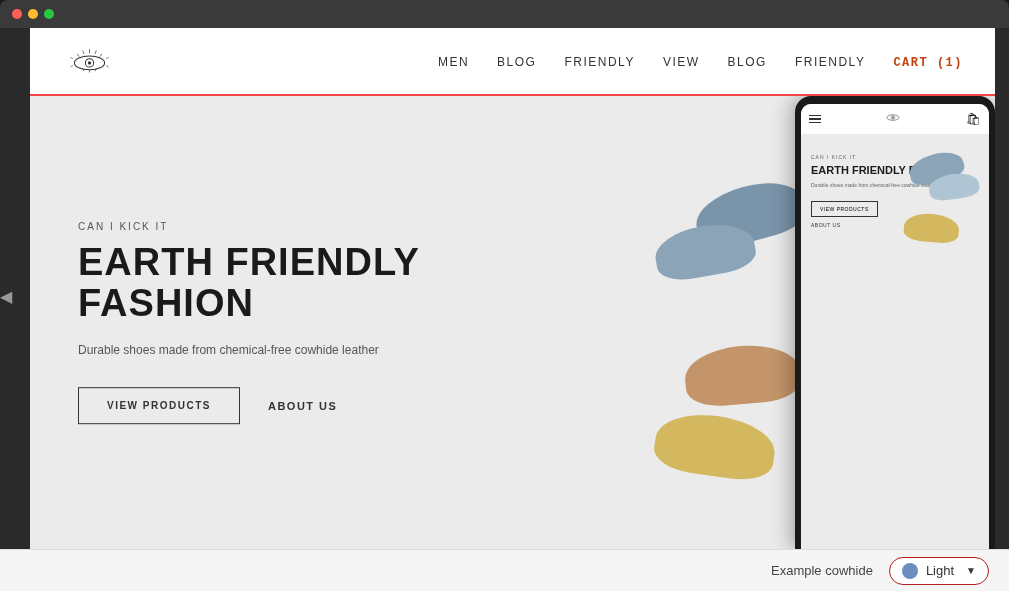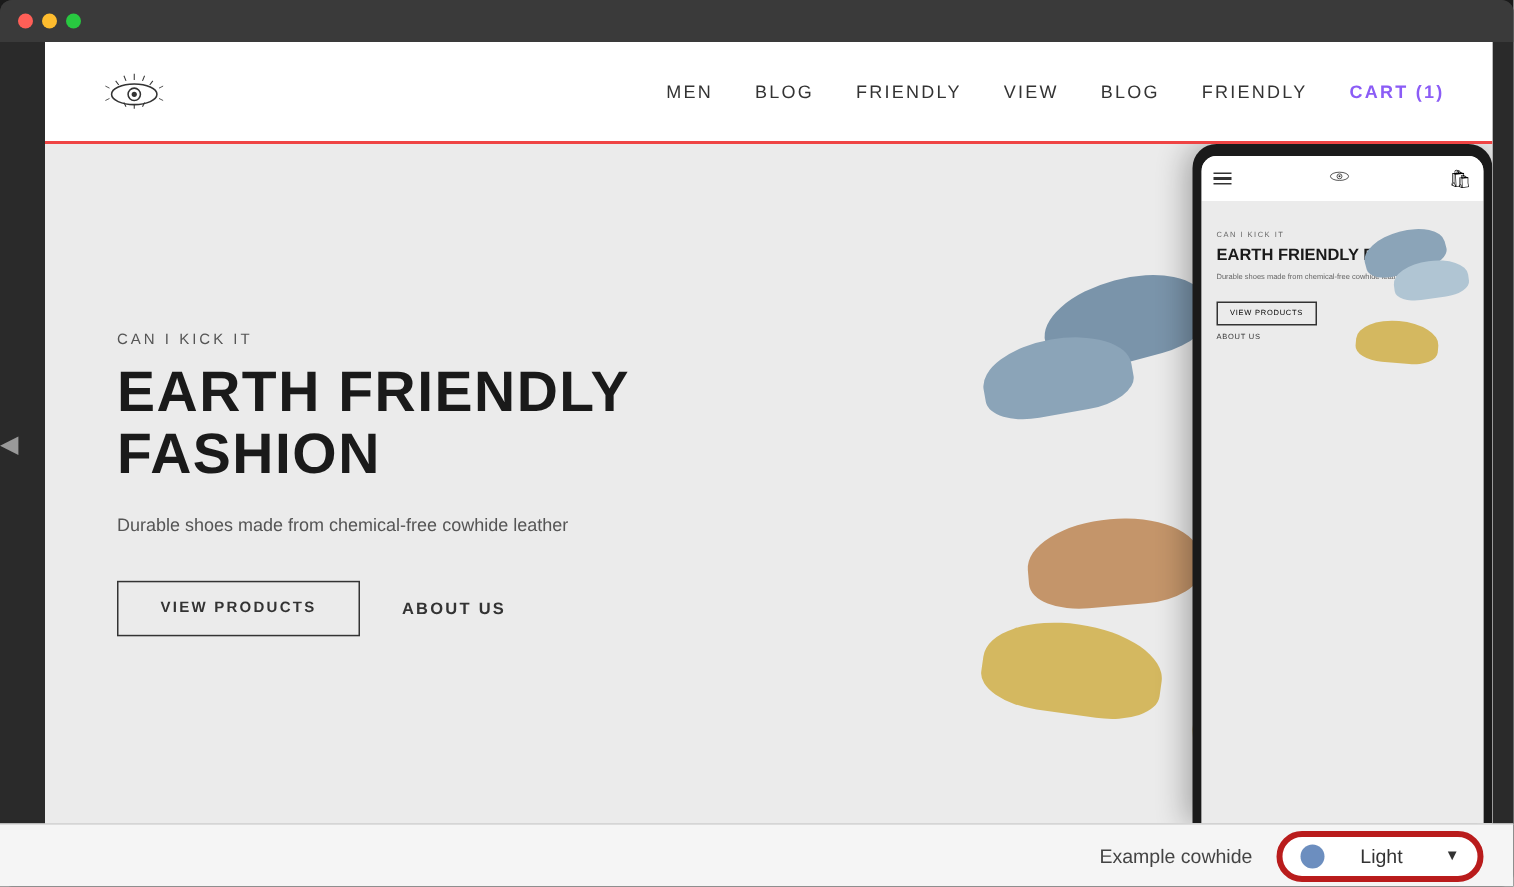--- a/index.html
+++ b/index.html
@@ -101,22 +101,23 @@
     .nav-links li a {
       text-decoration: none;
       color: #333;
       font-size: 12px;
       letter-spacing: 1.5px;
       font-family: 'Arial', sans-serif;
       font-weight: 500;
     }
 
     .nav-links .cart-link {
-      color: #8b5cf6;
+      color: #c2410c;
       font-weight: 600;
+      font-family: Liberation Mono, monospace;
     }
 
     
     .hero {
       background: #ebebeb;
       position: relative;
       height: calc(100% - 68px);
       overflow: hidden;
     }
 
@@ -395,23 +396,23 @@
 
     .presets-label {
       font-family: 'Arial', sans-serif;
       font-size: 13px;
       color: #444;
     }
 
     .theme-toggle {
       display: flex;
       align-items: center;
-      gap: 24px;
+      gap: 8px;
       background: #fff;
-      border: 4px solid #b91c1c;
+      border: 1px solid #b91c1c;
       border-radius: 20px;
       padding: 5px 12px;
       cursor: pointer;
     }
 
     .toggle-circle {
       width: 16px;
       height: 16px;
       border-radius: 50%;
       background: #6c8ebf;

